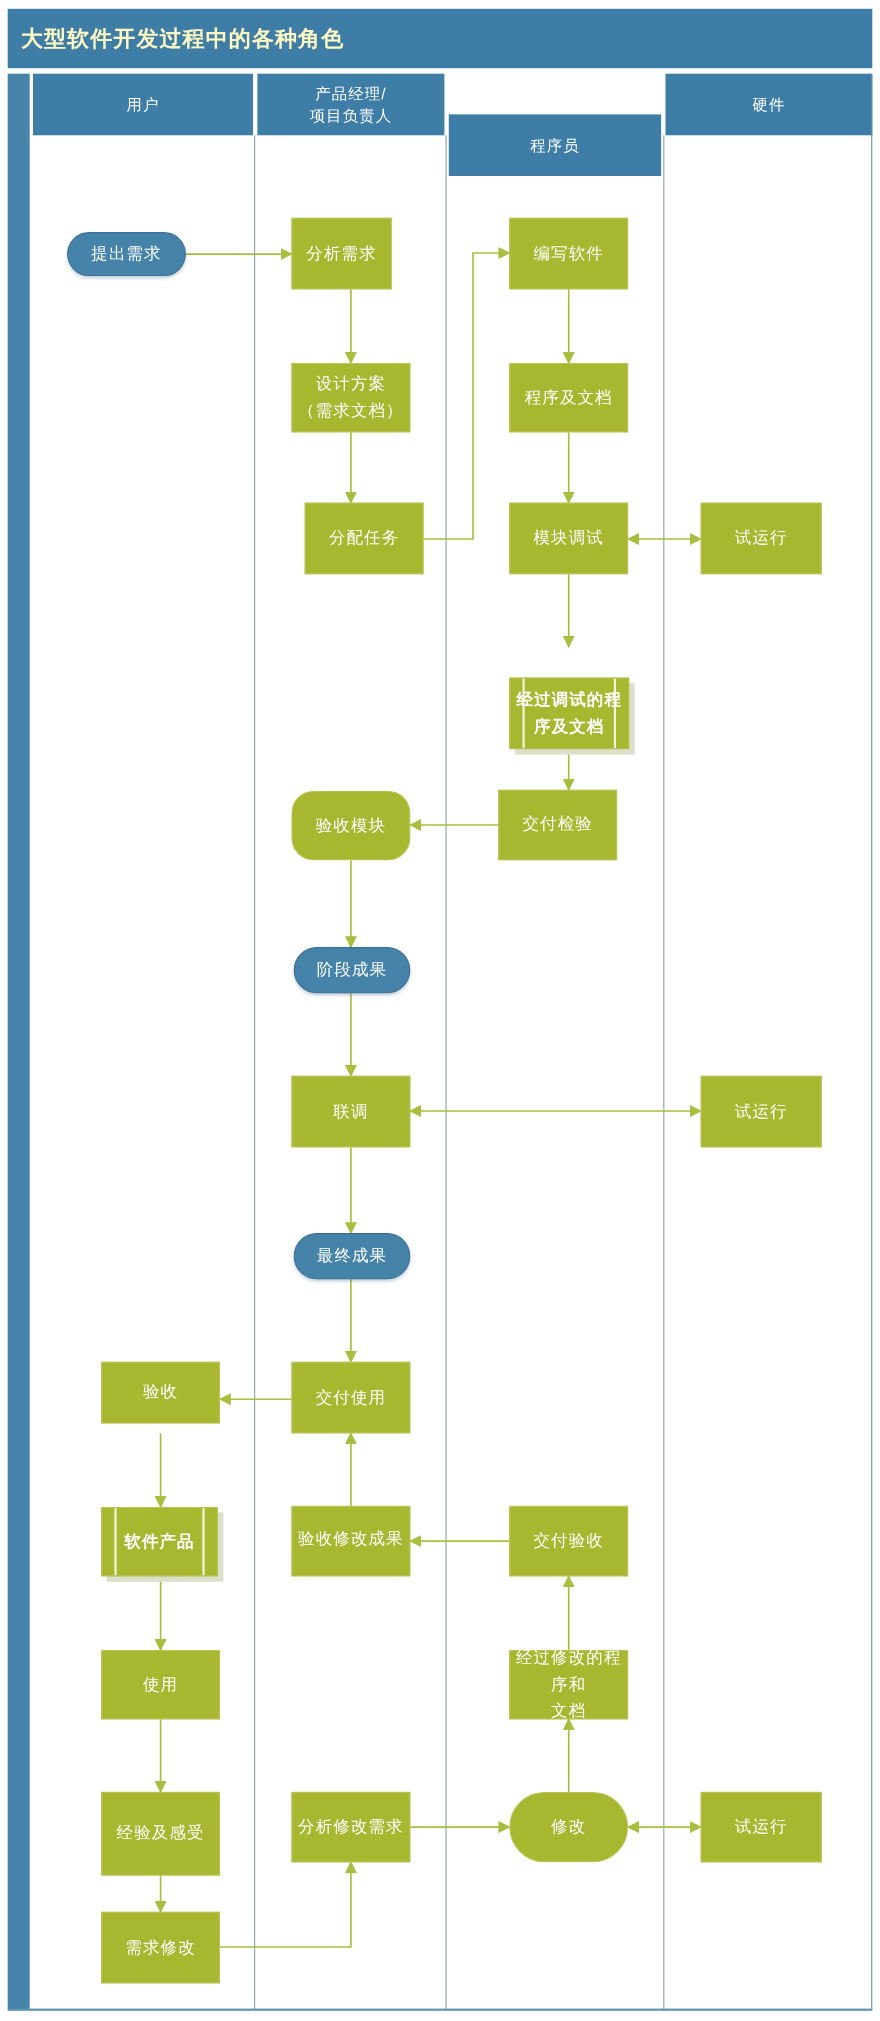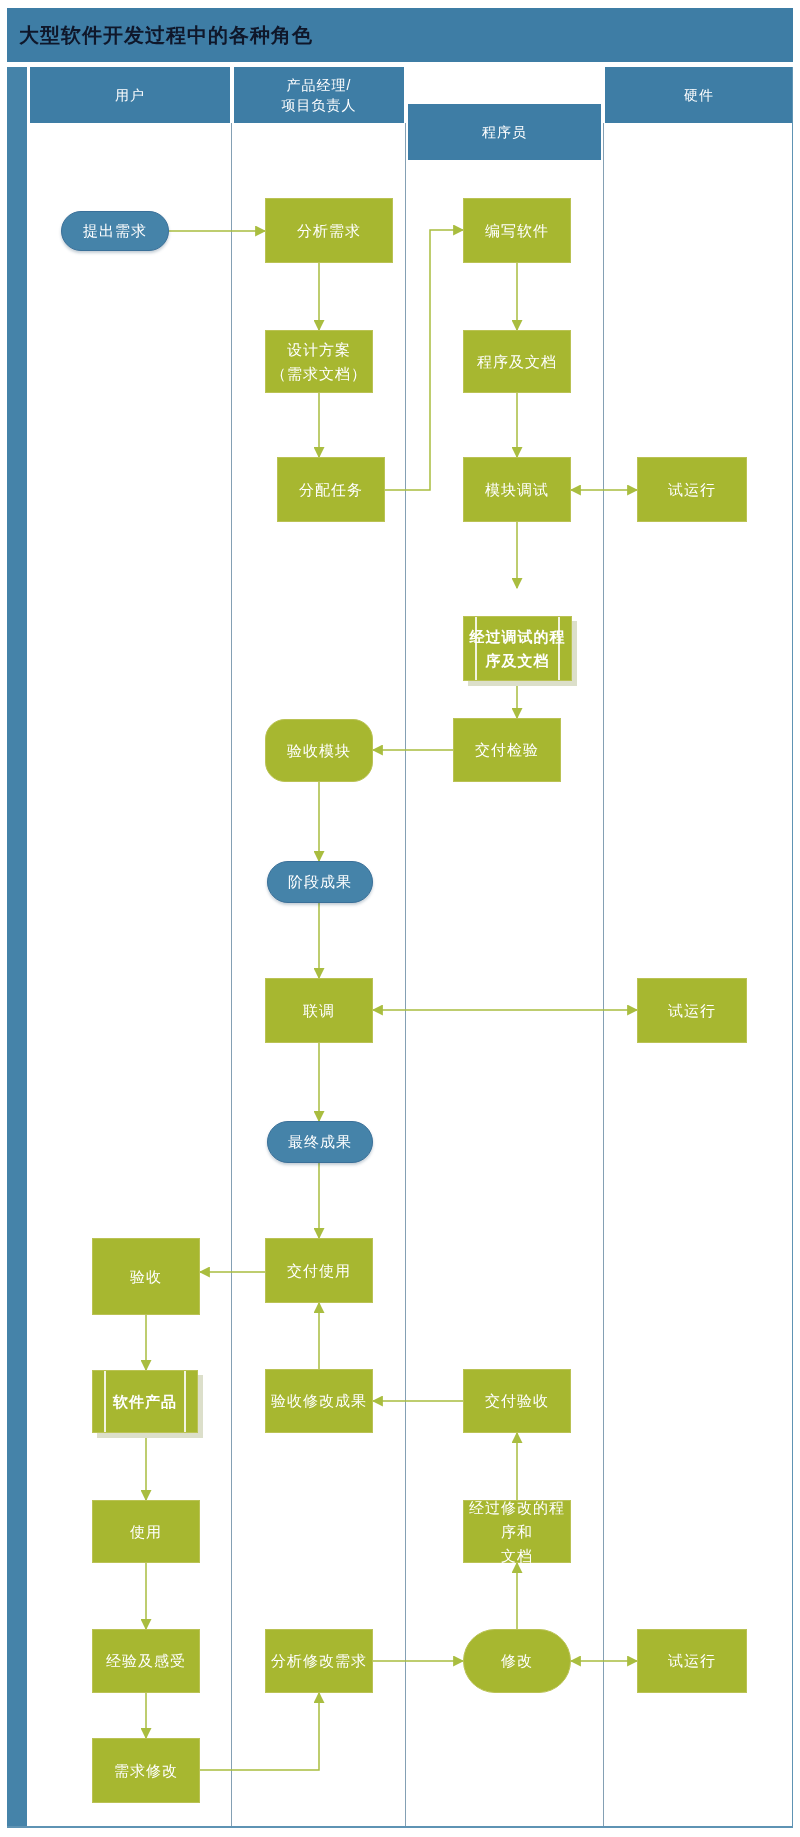--- a/index.html
+++ b/index.html
@@ -3,21 +3,21 @@
 <meta charset="utf-8">
 <style>
   html,body{margin:0;padding:0;background:#ffffff;}
   #canvas{
     position:relative;width:800px;height:1837px;background:#fff;overflow:hidden;
     font-family:"Liberation Sans","DejaVu Sans",sans-serif;
   }
   
   .title-bar{
     position:absolute;left:7px;top:8px;width:786px;height:54px;
-    background:var(--blue-header);color:#0f172a;font-size:20px;font-weight:bold;
+    background:var(--blue-header);color:#fef9c3;font-size:20px;font-weight:bold;
     display:flex;align-items:center;padding-left:12px;box-sizing:border-box;
     letter-spacing:1px;
   }
   .left-bar{
     position:absolute;left:7px;top:67px;width:20px;height:1760px;
     background:var(--blue-shape);
   }
   .lane-header{
     position:absolute;top:67px;height:56px;background:var(--blue-header);
     color:#fff;font-size:14px;display:flex;align-items:center;justify-content:center;
@@ -113,44 +113,44 @@
         <polyline points="571,1661 637,1661" fill="none" stroke="#a9bd3f" stroke-width="1.5" marker-end="url(#arrowEnd)" marker-start="url(#arrowEnd)"></polyline>
         <polyline points="517,1629 517,1563" fill="none" stroke="#a9bd3f" stroke-width="1.5" marker-end="url(#arrowEnd)"></polyline>
         <polyline points="517,1500 517,1433" fill="none" stroke="#a9bd3f" stroke-width="1.5" marker-end="url(#arrowEnd)"></polyline>
         <polyline points="463,1401 373,1401" fill="none" stroke="#a9bd3f" stroke-width="1.5" marker-end="url(#arrowEnd)"></polyline>
         <polyline points="319,1369 319,1303" fill="none" stroke="#a9bd3f" stroke-width="1.5" marker-end="url(#arrowEnd)"></polyline>
       </g>
   </svg>
 
   <div id="nodes">
       <div class="node terminator" style="left: 61px; top: 211px; width: 108px; height: 40px;"><span>提出需求</span></div>
-      <div class="node process" style="left: 265px; top: 198px; width: 128px; height: 65px;"><span>分析需求</span></div>
+      <div class="node process" style="left: 265px; top: 198px; width: 91px; height: 65px;"><span>分析需求</span></div>
       <div class="node process" style="left: 265px; top: 330px; width: 108px; height: 63px;"><span>设计方案
 （需求文档）</span></div>
       <div class="node process" style="left: 265px; top: 457px; width: 108px; height: 65px; margin-left: 12px;"><span>分配任务</span></div>
       <div class="node process" style="left: 463px; top: 198px; width: 108px; height: 65px;"><span>编写软件</span></div>
       <div class="node process" style="left: 463px; top: 330px; width: 108px; height: 63px;"><span>程序及文档</span></div>
       <div class="node process" style="left: 463px; top: 457px; width: 108px; height: 65px;"><span>模块调试</span></div>
       <div class="node process" style="left: 637px; top: 457px; width: 110px; height: 65px;"><span>试运行</span></div>
       <div class="node predefined" style="left: 463px; top: 616px; width: 109px; height: 65px;"><span class="inbar l"></span><span class="inbar r"></span><span>经过调试的程
 序及文档</span></div>
       <div class="node process" style="left: 453px; top: 718px; width: 108px; height: 64px;"><span>交付检验</span></div>
       <div class="node process" style="left: 265px; top: 719px; width: 108px; height: 63px; border-radius: 20px;"><span>验收模块</span></div>
       <div class="node terminator" style="left: 267px; top: 861px; width: 106px; height: 42px;"><span>阶段成果</span></div>
       <div class="node process" style="left: 265px; top: 978px; width: 108px; height: 65px;"><span>联调</span></div>
       <div class="node process" style="left: 637px; top: 978px; width: 110px; height: 65px;"><span>试运行</span></div>
       <div class="node terminator" style="left: 267px; top: 1121px; width: 106px; height: 42px;"><span>最终成果</span></div>
       <div class="node process" style="left: 265px; top: 1238px; width: 108px; height: 65px;"><span>交付使用</span></div>
-      <div class="node process" style="left: 92px; top: 1238px; width: 108px; height: 77px;"><span>验收</span></div>
+      <div class="node process" style="left: 92px; top: 1238px; width: 108px; height: 56px;"><span>验收</span></div>
       <div class="node predefined" style="left: 92px; top: 1370px; width: 106px; height: 63px;"><span class="inbar l"></span><span class="inbar r"></span><span>软件产品</span></div>
-      <div class="node process" style="left: 265px; top: 1369px; width: 108px; height: 64px;"><span>验收修改成果</span></div>
+      <div class="node process" style="left: 265px; top: 1369px; width: 108px; height: 64px; font-family: Liberation Mono, monospace;"><span>验收修改成果</span></div>
       <div class="node process" style="left: 463px; top: 1369px; width: 108px; height: 64px;"><span>交付验收</span></div>
       <div class="node process" style="left: 92px; top: 1500px; width: 108px; height: 63px;"><span>使用</span></div>
       <div class="node process" style="left: 463px; top: 1500px; width: 108px; height: 63px;"><span>经过修改的程序和
 文档</span></div>
-      <div class="node process" style="left: 92px; top: 1629px; width: 108px; height: 64px;"><span>经验及感受</span></div>
+      <div class="node process" style="left: 92px; top: 1629px; width: 108px; height: 76px;"><span>经验及感受</span></div>
       <div class="node process" style="left: 265px; top: 1629px; width: 108px; height: 64px;"><span>分析修改需求</span></div>
       <div class="node process" style="left: 463px; top: 1629px; width: 108px; height: 64px; border-radius: 32px;"><span>修改</span></div>
       <div class="node process" style="left: 637px; top: 1629px; width: 110px; height: 64px;"><span>试运行</span></div>
       <div class="node process" style="left: 92px; top: 1738px; width: 108px; height: 65px;"><span>需求修改</span></div>
     </div>
 
 </div>
 
 </body></html>

